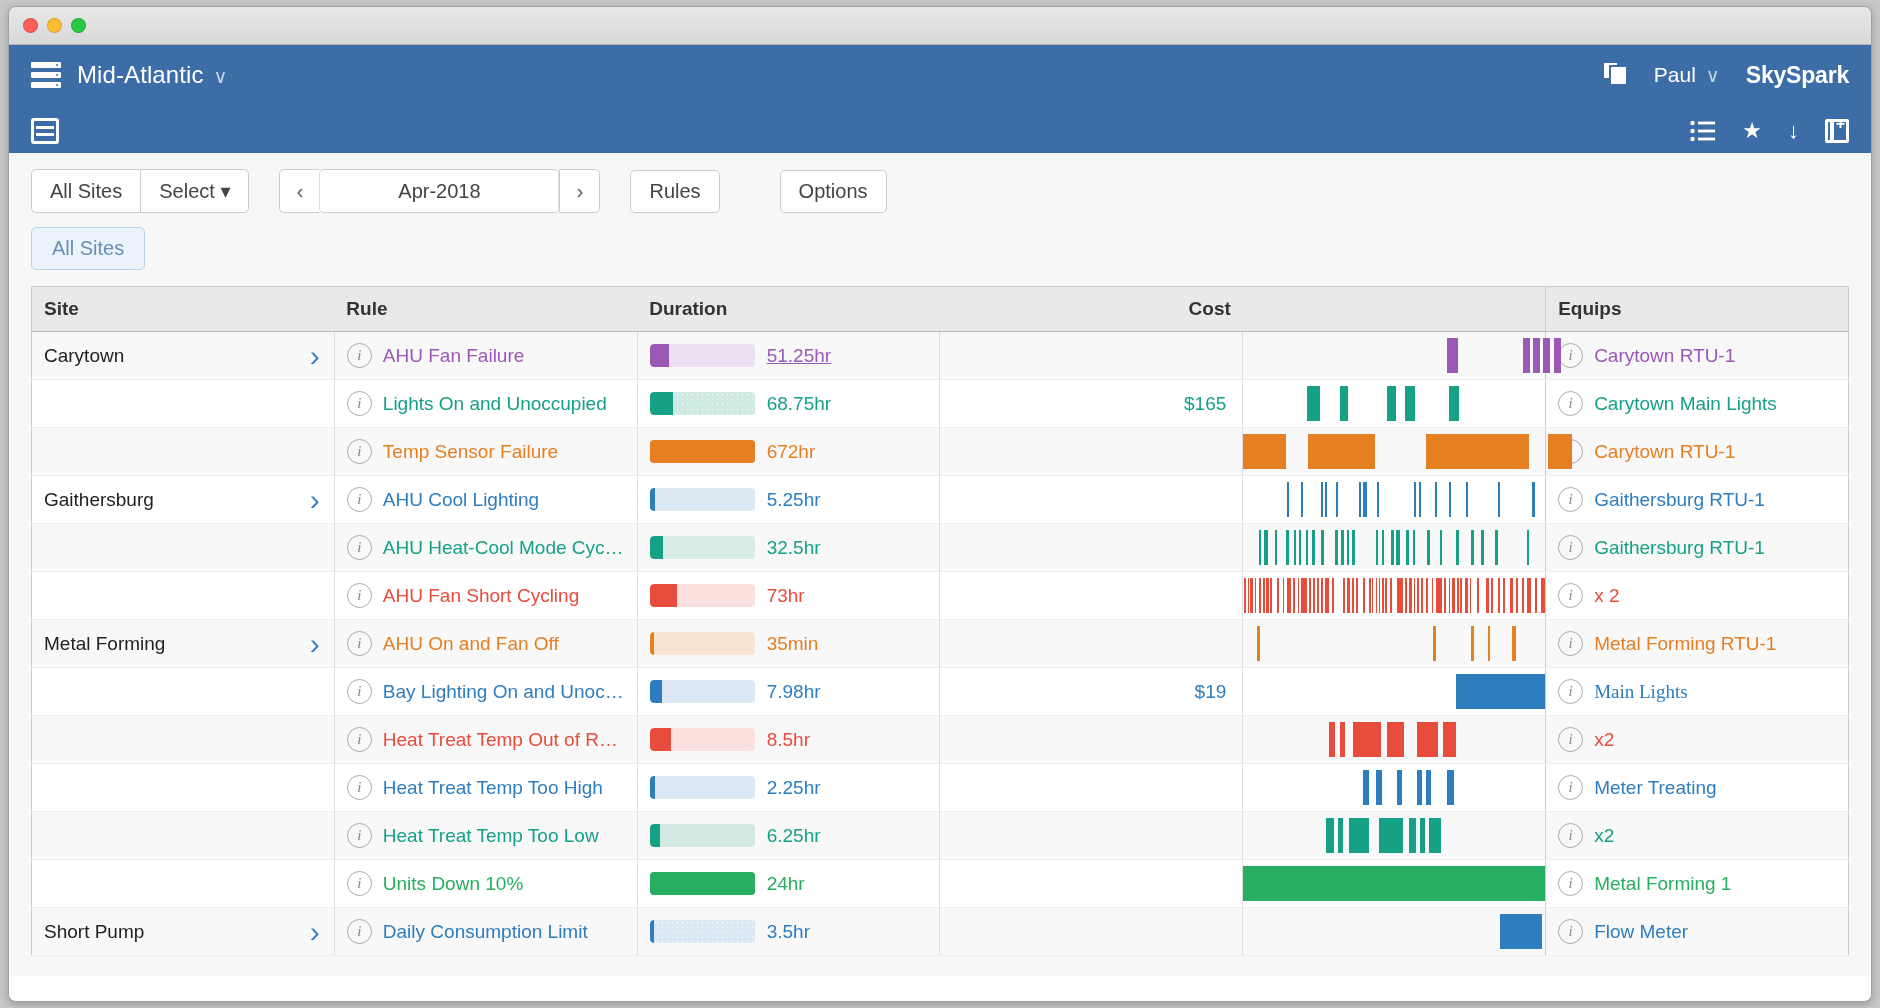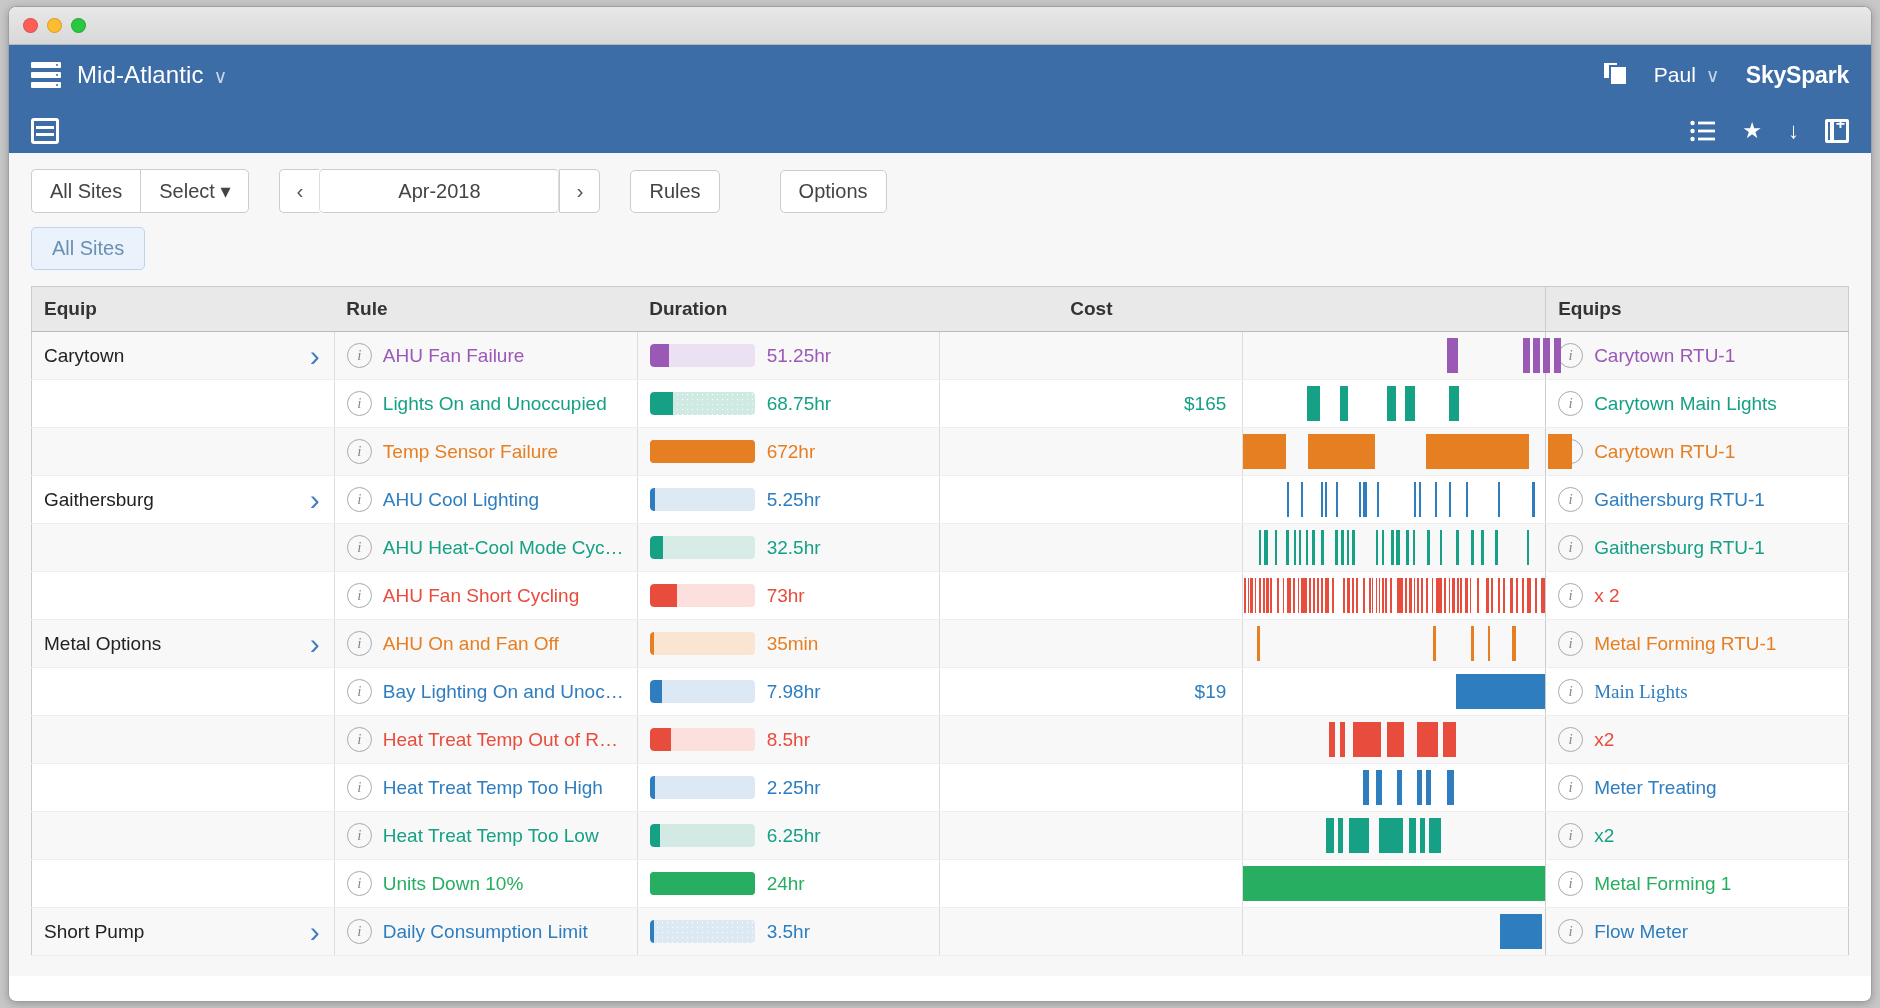--- a/index.html
+++ b/index.html
@@ -194,43 +194,43 @@
   </div>
 
   <div class="chip-row">
     <span class="chip">All Sites</span>
   </div>
 
   <div class="tablewrap">
     <table>
       <thead>
         <tr>
-          <th class="site">Equip</th>
+          <th class="site">Site</th>
           <th class="rule">Rule</th>
           <th class="dur">Duration</th>
-          <th class="cost" style="text-align:center">Cost</th>
+          <th class="cost" style="text-align:right">Cost</th>
           <th class="tlh"></th>
           <th class="eq">Equips</th>
         </tr>
       </thead>
       <tbody id="tbody">
           <tr class="alt grp-start">
             <td class="site"><span>Carytown</span><span class="chev" style="font-size: 30px;">›</span></td>
             <td class="rule">
               <div class="rule-cell">
                 <span class="info">i</span>
                 <span class="rule-lbl" style="color: rgb(155, 89, 182);">AHU Fan Failure</span>
               </div>
             </td>
             <td class="dur">
               <div class="dur-cell">
                 <span class="bar" style="background: rgb(236, 225, 243);">
                   <i style="width: 18%; background: rgb(155, 89, 182);"></i>
                 </span>
-                <span class="dur-val" style="color: rgb(155, 89, 182);">51.25hr</span>
+                <span class="dur-val" style="color: rgb(155, 89, 182); text-decoration: underline;">51.25hr</span>
               </div>
             </td>
             <td class="cost" style="color: rgb(155, 89, 182);"></td>
             <td class="tl">
               <div class="gantt">
                 <span style="left: 67.5%; width: 3.6%; background: rgb(155, 89, 182);"></span>
                 <span style="left: 92.5%; width: 2.4%; background: rgb(155, 89, 182);"></span>
                 <span style="left: 95.9%; width: 2.4%; background: rgb(155, 89, 182);"></span>
                 <span style="left: 99.3%; width: 2.3%; background: rgb(155, 89, 182);"></span>
                 <span style="left: 102.8%; width: 2.4%; background: rgb(155, 89, 182);"></span>
@@ -487,21 +487,21 @@
               </div>
             </td>
             <td class="eq">
               <div class="eq-cell">
                 <span class="info">i</span>
                 <span class="eq-lbl" style="color: rgb(231, 76, 60);">x 2</span>
               </div>
             </td>
           </tr>
           <tr class="alt grp-start">
-            <td class="site"><span>Metal Options</span><span class="chev" style="font-size: 30px;">›</span></td>
+            <td class="site"><span>Metal Forming</span><span class="chev" style="font-size: 30px;">›</span></td>
             <td class="rule">
               <div class="rule-cell">
                 <span class="info">i</span>
                 <span class="rule-lbl" style="color: rgb(230, 126, 34);">AHU On and Fan Off</span>
               </div>
             </td>
             <td class="dur">
               <div class="dur-cell">
                 <span class="bar" style="background: rgb(250, 229, 210);">
                   <i style="width: 4%; background: rgb(230, 126, 34);"></i>

